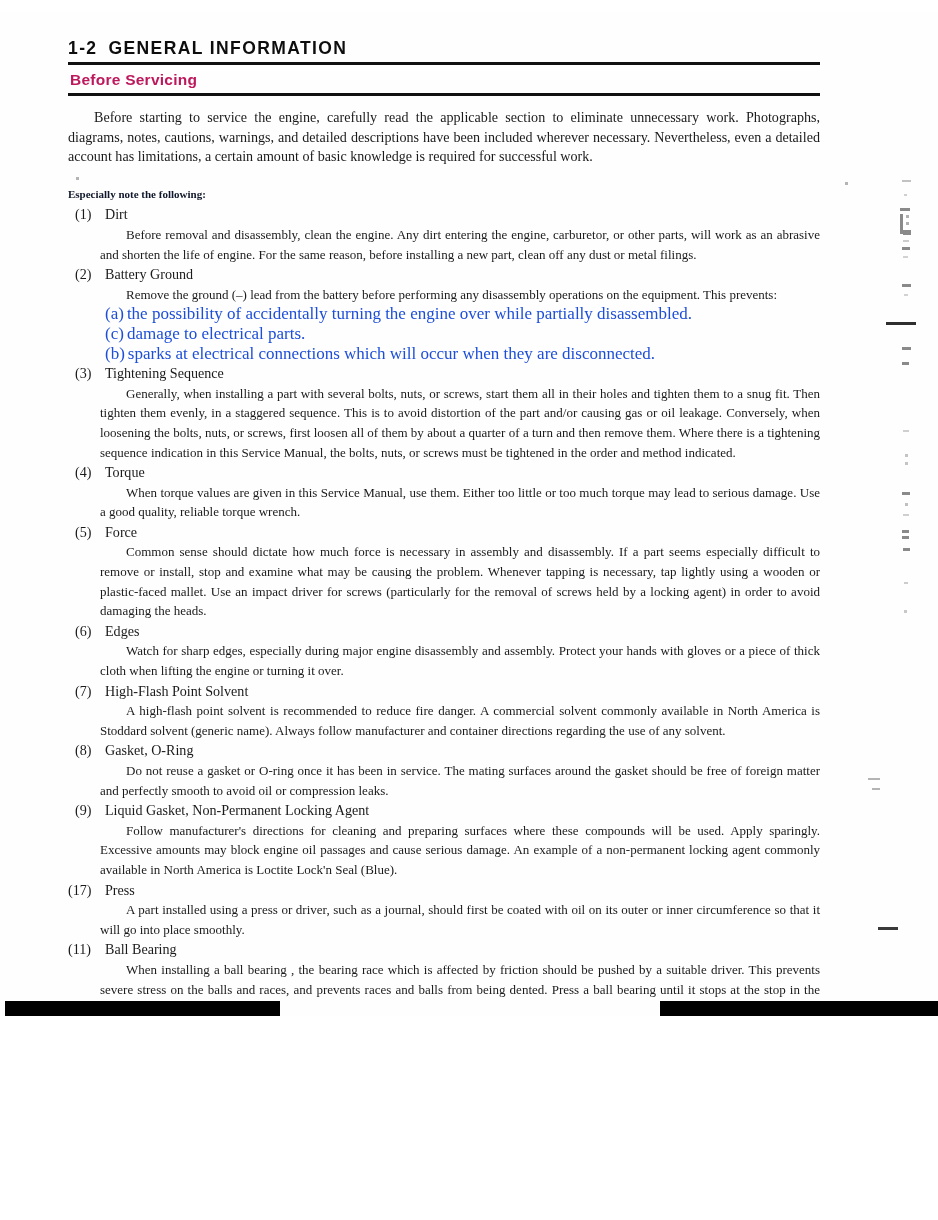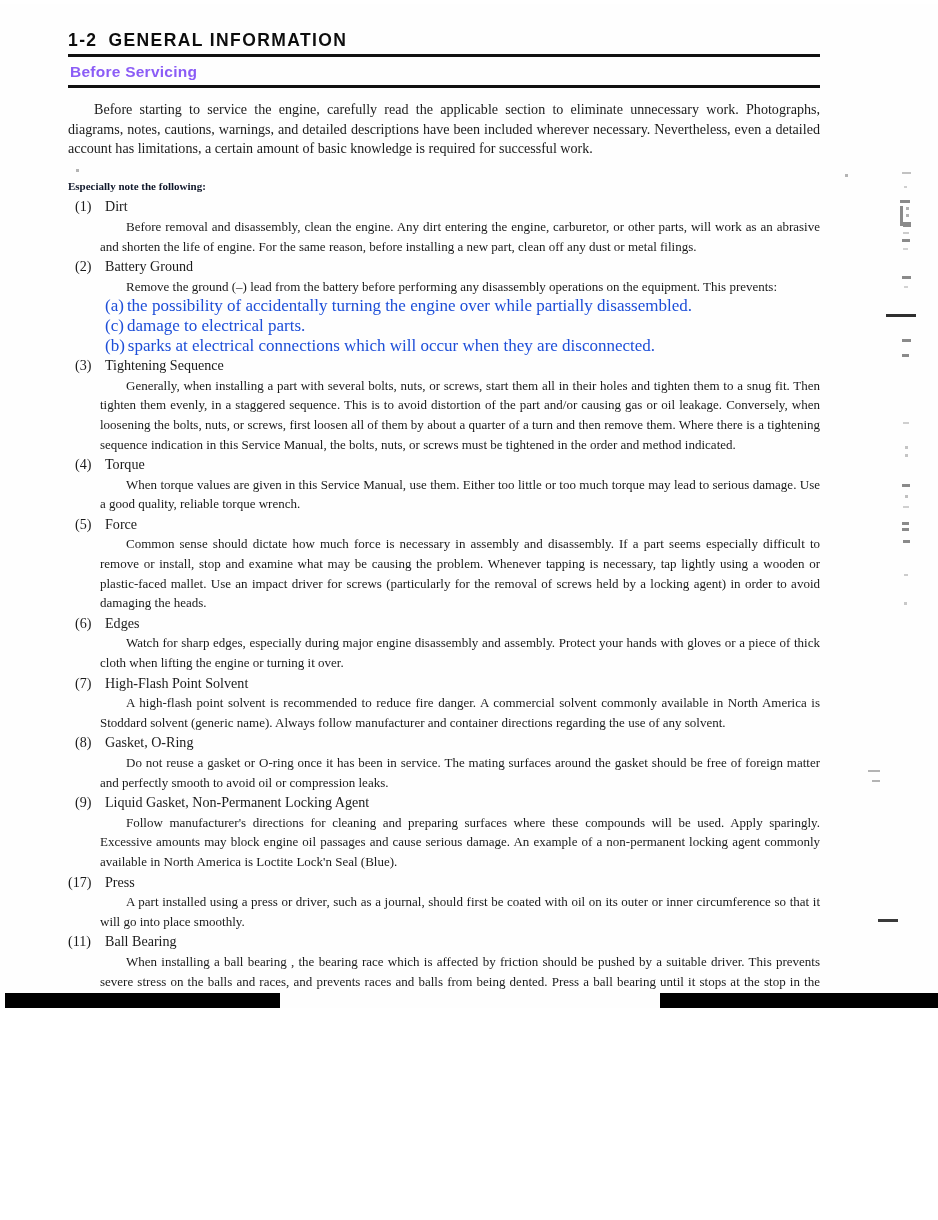--- a/index.html
+++ b/index.html
@@ -11,21 +11,21 @@
     width: 938px;
     height: 1220px;
     position: relative;
     font-family: "Liberation Sans", sans-serif;
     color: #151515;
     overflow: hidden;
   }
 
   .page {
     position: absolute;
-    left: 0; top: 4px;
+    left: 0; top: 12px;
     width: 938px;
     height: 1004px;
     background: #fefefe;
   }
 
   
   .page-header {
     position: absolute;
     left: 68px;
     top: 26px;
@@ -46,21 +46,21 @@
     background: #111;
   }
 
   .section-title {
     position: absolute;
     left: 70px;
     top: 59px;
     font-size: 15.5px;
     font-weight: bold;
     letter-spacing: 0.25px;
-    color: #8b5cf6;
+    color: #be185d;
   }
 
   .rule-section {
     position: absolute;
     left: 68px;
     top: 81px;
     width: 752px;
     height: 2.5px;
     background: #111;
   }

